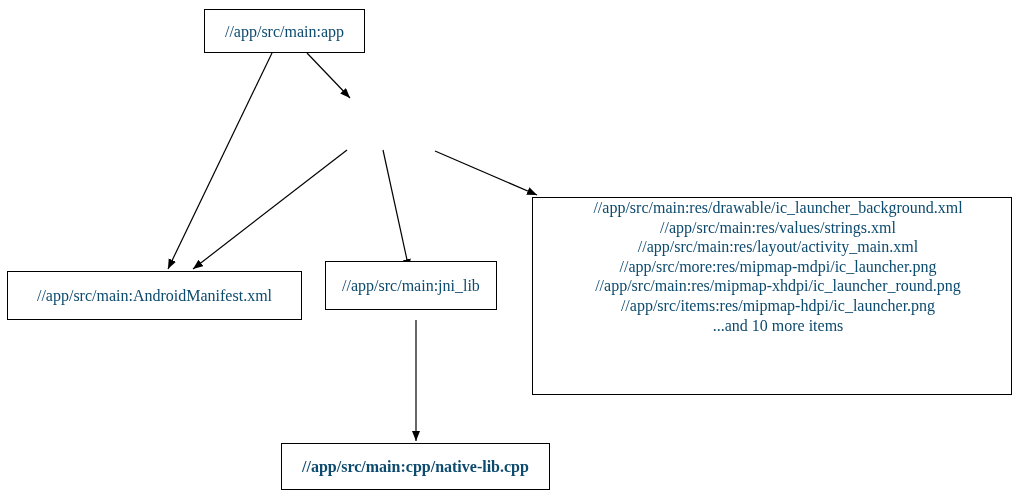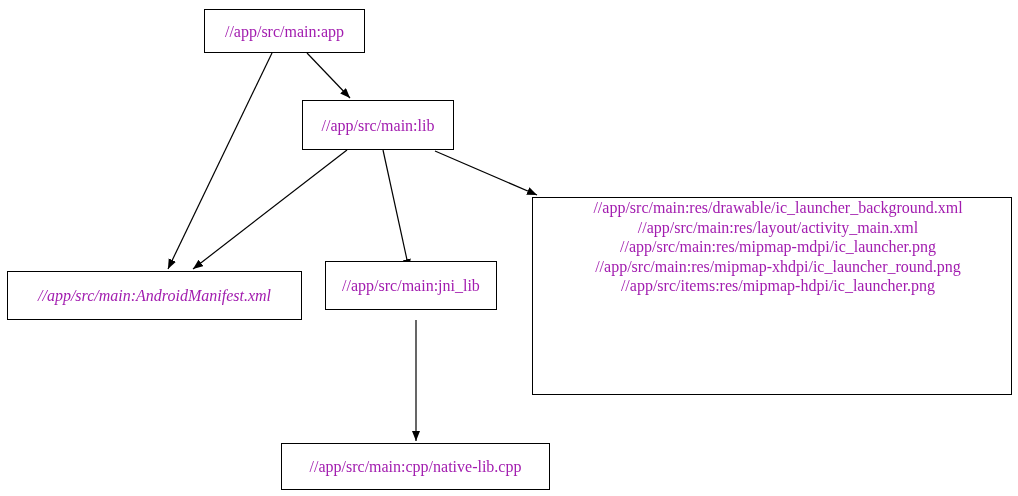--- a/index.html
+++ b/index.html
@@ -6,21 +6,21 @@
     margin: 0;
     padding: 0;
     background: #ffffff;
   }
   .canvas {
     position: relative;
     width: 1018px;
     height: 496px;
     background: #ffffff;
     font-family: "Liberation Serif", "DejaVu Serif", serif;
-    color: #a21caf;
+    color: #0c4a6e;
     overflow: hidden;
   }
   .edges-layer {
     position: absolute;
     left: 0;
     top: 0;
     width: 1018px;
     height: 496px;
   }
   .node {
@@ -37,24 +37,24 @@
     white-space: nowrap;
   }
   .node-multiline {
     flex-direction: column;
     justify-content: flex-start;
     line-height: 19.6px;
     padding-left: 12px;
   }
   .node-app       { left: 204px; top: 9px;   width: 161px; height: 44px; }
   .node-lib       { left: 302px; top: 100px; width: 152px; height: 50px; }
-  .node-manifest  { left: 7px;   top: 271px; width: 295px; height: 49px; font-style: italic; }
+  .node-manifest  { left: 7px;   top: 271px; width: 295px; height: 49px; }
   .node-jni-lib   { left: 325px; top: 261px; width: 172px; height: 49px; }
   .node-resources { left: 532px; top: 197px; width: 480px; height: 198px; }
-  .node-native    { left: 281px; top: 443px; width: 269px; height: 47px; }
+  .node-native    { left: 281px; top: 443px; width: 269px; height: 47px; font-weight: bold; }
   .edge-line {
     stroke: #000000;
     stroke-width: 1.2;
     fill: none;
   }
 </style>
 </head>
 <body>
 
 <div class="canvas">
@@ -70,37 +70,36 @@
     <line class="edge-line" x1="347" y1="150" x2="193" y2="269" marker-end="url(#arrowhead)"></line>
     <line class="edge-line" x1="383" y1="150" x2="409" y2="269" marker-end="url(#arrowhead)"></line>
     <line class="edge-line" x1="435" y1="151" x2="537" y2="195" marker-end="url(#arrowhead)"></line>
     <line class="edge-line" x1="416" y1="320" x2="416" y2="441" marker-end="url(#arrowhead)"></line>
   </svg>
 
   <div class="node node-app">
     <span>//app/src/main:app</span>
   </div>
 
-  <div class="node node-lib">
-    <span>//app/src/main:lib</span>
-  </div>
 
   <div class="node node-manifest">
     <span>//app/src/main:AndroidManifest.xml</span>
   </div>
 
   <div class="node node-jni-lib">
     <span>//app/src/main:jni_lib</span>
   </div>
 
   <div class="node node-multiline node-resources">
     <div>//app/src/main:res/drawable/ic_launcher_background.xml</div>
+    <div>//app/src/main:res/values/strings.xml</div>
     <div>//app/src/main:res/layout/activity_main.xml</div>
-    <div>//app/src/main:res/mipmap-mdpi/ic_launcher.png</div>
+    <div>//app/src/more:res/mipmap-mdpi/ic_launcher.png</div>
     <div>//app/src/main:res/mipmap-xhdpi/ic_launcher_round.png</div>
     <div>//app/src/items:res/mipmap-hdpi/ic_launcher.png</div>
+    <div>...and 10 more items</div>
   </div>
 
   <div class="node node-native">
     <span>//app/src/main:cpp/native-lib.cpp</span>
   </div>
 
 </div>
 
 </body></html>

